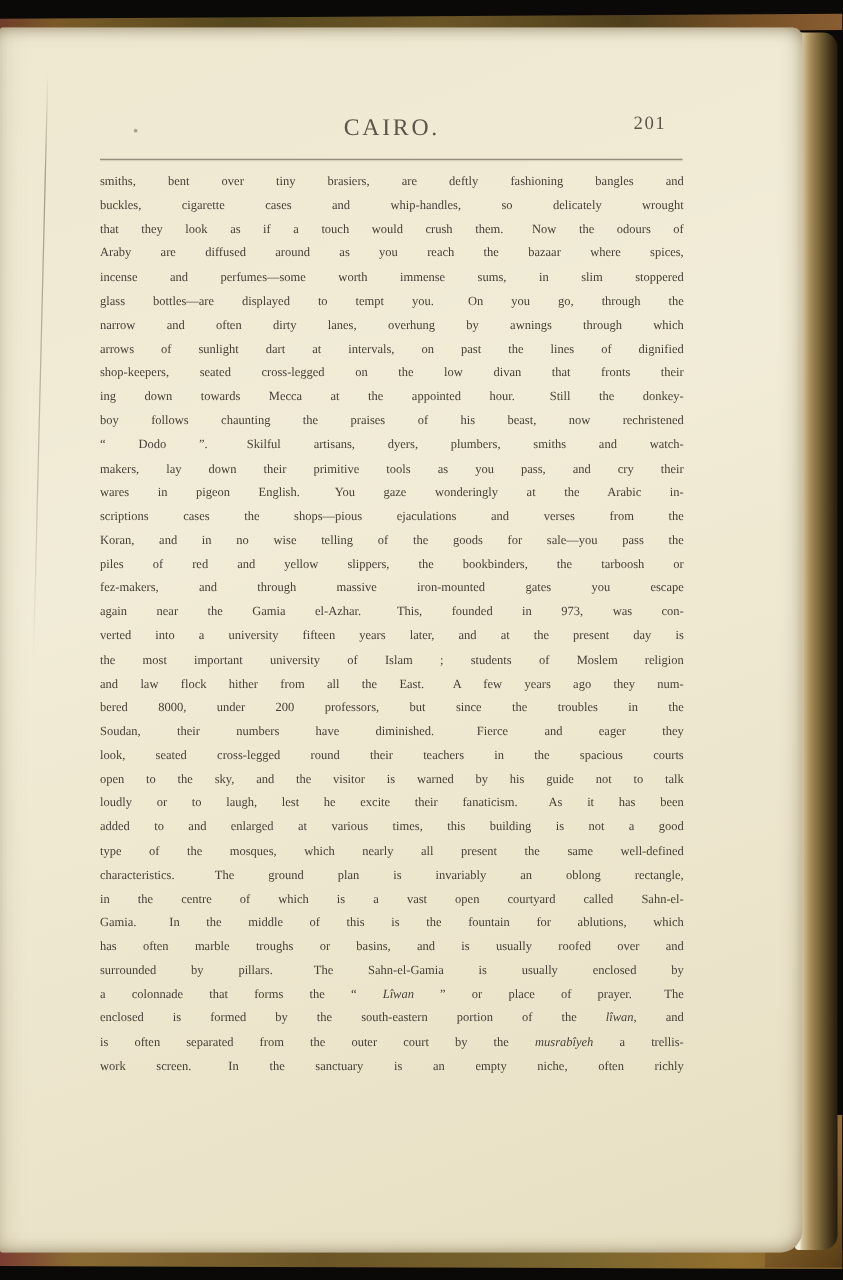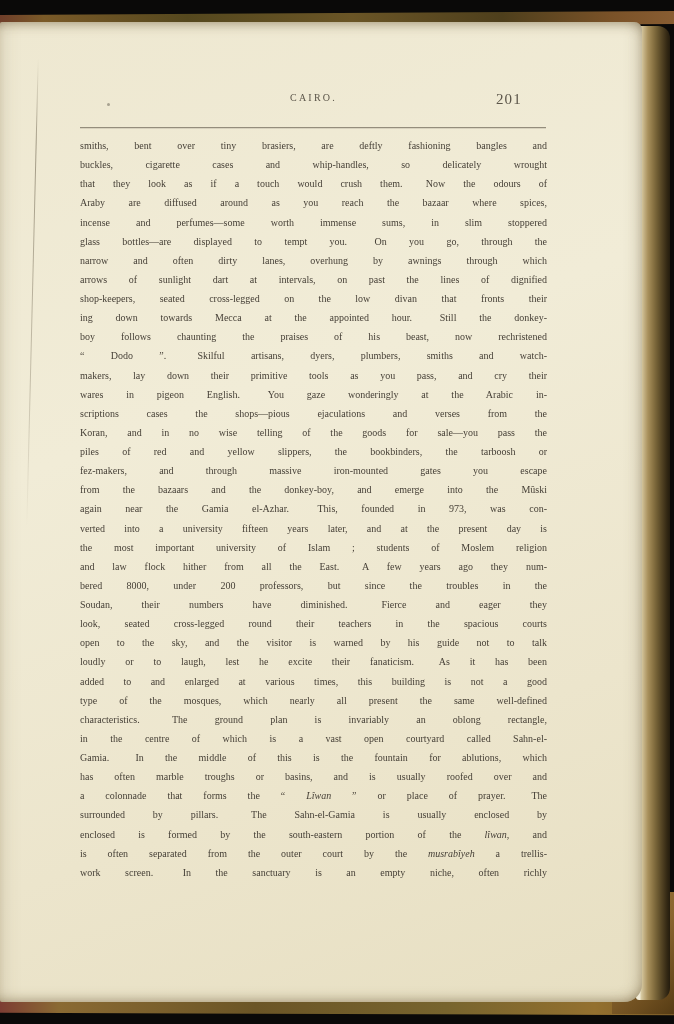--- a/index.html
+++ b/index.html
@@ -56,24 +56,24 @@
     position: absolute; left: 32px; top: 58px; width: 1px; height: 470px; z-index: 3;
     background: linear-gradient(to bottom, rgba(100,90,70,0), rgba(100,90,70,.55) 18%, rgba(100,90,70,.3) 70%, rgba(100,90,70,0));
     transform: rotate(1.4deg);
   }
   .header {
     position: absolute; left: 80px; top: 70px; width: 467px; height: 20px;
     color: #5c564a;
   }
   .header .title {
     position: absolute; left: 0; right: 0; text-align: center;
-    font-size: 10px; letter-spacing: 2.2px;
+    font-size: 19px; letter-spacing: 2.2px;
   }
   .header .folio {
-    position: absolute; right: 25px; top: -1px;
+    position: absolute; right: 14px; top: -1px;
     font-size: 15px; letter-spacing: 1.2px;
   }
   .header .stray-dot {
     position: absolute; left: 27px; top: 11px; width: 3px; height: 3px;
     border-radius: 50%; background: #6d675a; opacity: .55;
   }
   .rule {
     position: absolute; left: 80px; top: 105px; width: 466px; height: 1px;
     background: #948d7c;
     box-shadow: 0 1px 0 rgba(148,141,124,.25);
@@ -114,38 +114,37 @@
         <div class="line"><span>shop-keepers, seated cross-legged on the low divan that fronts their</span></div>
         <div class="line"><span>ing down towards Mecca at the appointed hour.  Still the donkey-</span></div>
         <div class="line"><span>boy follows chaunting the praises of his beast, now rechristened</span></div>
         <div class="line"><span>“ Dodo ”.  Skilful artisans, dyers, plumbers, smiths and watch-</span></div>
         <div class="line"><span>makers, lay down their primitive tools as you pass, and cry their</span></div>
         <div class="line"><span>wares in pigeon English.  You gaze wonderingly at the Arabic in-</span></div>
         <div class="line"><span>scriptions cases the shops—pious ejaculations and verses from the</span></div>
         <div class="line"><span>Koran, and in no wise telling of the goods for sale—you pass the</span></div>
         <div class="line"><span>piles of red and yellow slippers, the bookbinders, the tarboosh or</span></div>
         <div class="line"><span>fez-makers, and through massive iron-mounted gates you escape</span></div>
-        <div class="line"><span>from the bazaars and the donkey-boy, and emerge into the Mûski</span></div>
         <div class="line"><span>again near the Gamia el-Azhar.  This, founded in 973, was con-</span></div>
         <div class="line"><span>verted into a university fifteen years later, and at the present day is</span></div>
         <div class="line"><span>the most important university of Islam ; students of Moslem religion</span></div>
         <div class="line"><span>and law flock hither from all the East.  A few years ago they num-</span></div>
         <div class="line"><span>bered 8000, under 200 professors, but since the troubles in the</span></div>
         <div class="line"><span>Soudan, their numbers have diminished.  Fierce and eager they</span></div>
         <div class="line"><span>look, seated cross-legged round their teachers in the spacious courts</span></div>
         <div class="line"><span>open to the sky, and the visitor is warned by his guide not to talk</span></div>
         <div class="line"><span>loudly or to laugh, lest he excite their fanaticism.  As it has been</span></div>
         <div class="line"><span>added to and enlarged at various times, this building is not a good</span></div>
         <div class="line"><span>type of the mosques, which nearly all present the same well-defined</span></div>
         <div class="line"><span>characteristics.  The ground plan is invariably an oblong rectangle,</span></div>
         <div class="line"><span>in the centre of which is a vast open courtyard called Sahn-el-</span></div>
         <div class="line"><span>Gamia.  In the middle of this is the fountain for ablutions, which</span></div>
         <div class="line"><span>has often marble troughs or basins, and is usually roofed over and</span></div>
+        <div class="line"><span>surrounded by pillars.  The Sahn-el-Gamia is usually enclosed by</span></div>
         <div class="line"><span>a colonnade that forms the “ </span><span class="it">Lîwan</span><span> ” or place of prayer.  The</span></div>
-        <div class="line"><span>surrounded by pillars.  The Sahn-el-Gamia is usually enclosed by</span></div>
         <div class="line"><span>enclosed is formed by the south-eastern portion of the </span><span class="it">lîwan</span><span>, and</span></div>
         <div class="line"><span>is often separated from the outer court by the </span><span class="it">musrabîyeh</span><span> a trellis-</span></div>
         <div class="line"><span>work screen.  In the sanctuary is an empty niche, often richly</span></div>
       </div>
   </div>
 
   <div class="crease"></div>
 </div>
 
 </body></html>

